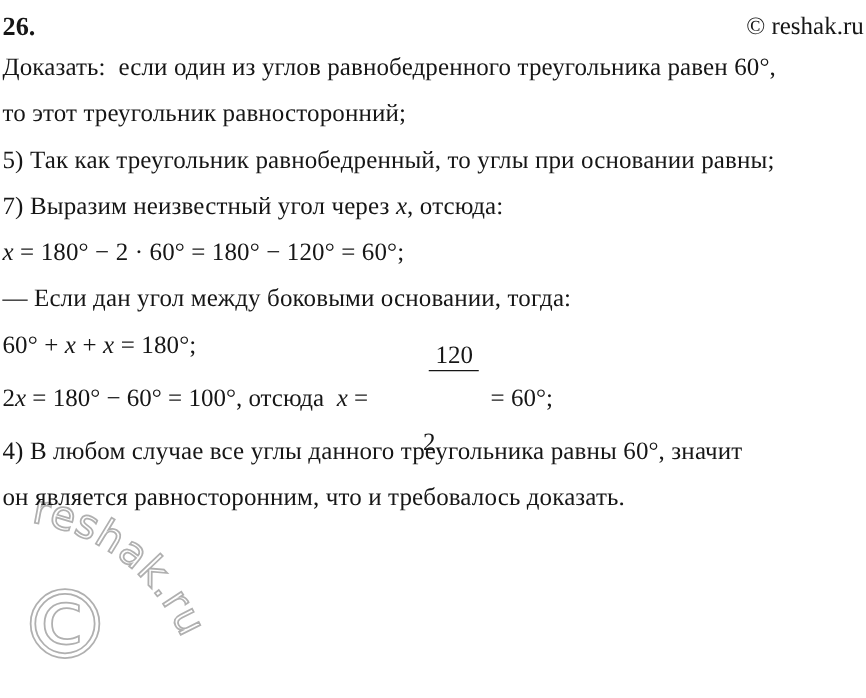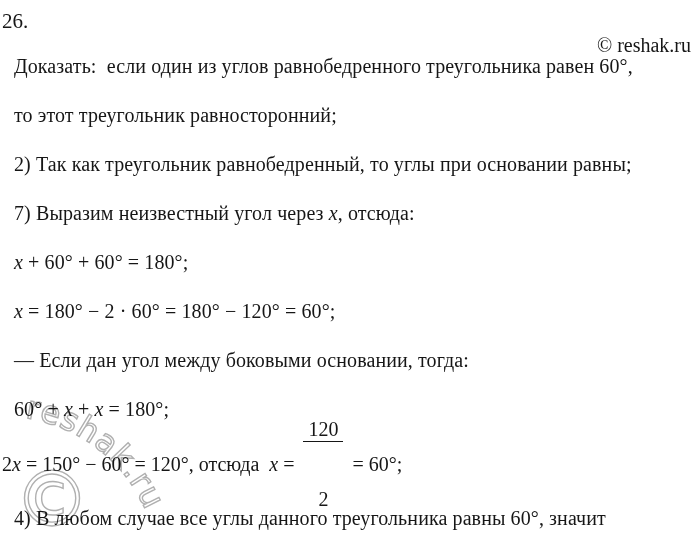--- a/index.html
+++ b/index.html
@@ -27,40 +27,41 @@
     font-size: 76px;
     fill: none; stroke: #b0b0b0; stroke-width: 1.4px;
   }
 
   .content { position: relative; z-index: 1; padding: 6px 2px 0 2px; }
 
   .toprow {
     display: flex; justify-content: space-between; align-items: flex-start;
     font-size: 20px; line-height: 30px; height: 30px;
   }
-  .problem-number { font-weight: normal; font-size: 21px; }
-  .site-credit { font-size: 20px; margin-top: 24px; }
+  .problem-number { font-weight: bold; font-size: 21px; }
+  .site-credit { font-size: 20px; }
 
   .line {
-    margin: 12px; font-size: 20px; line-height: 37px; height: 37px;
+    margin: 0; font-size: 20px; line-height: 37px; height: 37px;
     white-space: pre; letter-spacing: 0.1px;
   }
   .math i, .line i { font-style: italic; }
 
   .fracline {
     display: flex; align-items: center;
     height: 48px; font-size: 20px; white-space: pre;
   }
   .frac {
     display: inline-block; text-align: center;
     margin: 0 9px; vertical-align: middle;
   }
   .frac .fnum {
     display: block; line-height: 23px; padding: 0 5px;
     border-bottom: 1.6px solid #161616;
+    margin-left: 40px;
   }
   .frac .fden { display: block; line-height: 23px; }
 </style>
 </head>
 <body>
 
 <div class="page">
 
   <svg class="watermark" width="270" height="200" viewBox="0 0 270 200" aria-hidden="true">
     <defs>
@@ -76,35 +77,34 @@
 
     <div class="toprow">
       <span class="problem-number">26.</span>
       <span class="site-credit">© reshak.ru</span>
     </div>
 
     <p class="line">Доказать:  если один из углов равнобедренного треугольника равен 60°,</p>
     <p class="line">то этот треугольник равносторонний;</p>
 
 
-    <p class="line">2) Так как треугольник равнобедренный, то углы при основании равны;</p>
+    <p class="line">5) Так как треугольник равнобедренный, то углы при основании равны;</p>
 
     <p class="line"><span>7) Выразим неизвестный угол через </span><i>x</i><span>, отсюда:</span></p>
 
 
-    <p class="line math"><i>x</i><span> + 60° + 60° = 180°;</span></p>
 
     <p class="line math"><i>x</i><span> = 180° − 2 · 60° = 180° − 120° = 60°;</span></p>
 
     <p class="line">— Если дан угол между боковыми основании, тогда:</p>
 
     <p class="line math"><span>60° + </span><i>x</i><span> + </span><i>x</i><span> = 180°;</span></p>
 
     <div class="fracline">
-      <span><span>2</span><i>x</i><span> = 150° − 60° = 120°, отсюда  </span><i>x</i><span> =</span></span>
+      <span><span>2</span><i>x</i><span> = 180° − 60° = 100°, отсюда  </span><i>x</i><span> =</span></span>
       <span class="frac">
         <span class="fnum">120</span>
         <span class="fden">2</span>
       </span>
       <span>= 60°;</span>
     </div>
 
     <p class="line">4) В любом случае все углы данного треугольника равны 60°, значит</p>
     <p class="line">он является равносторонним, что и требовалось доказать.</p>
 

